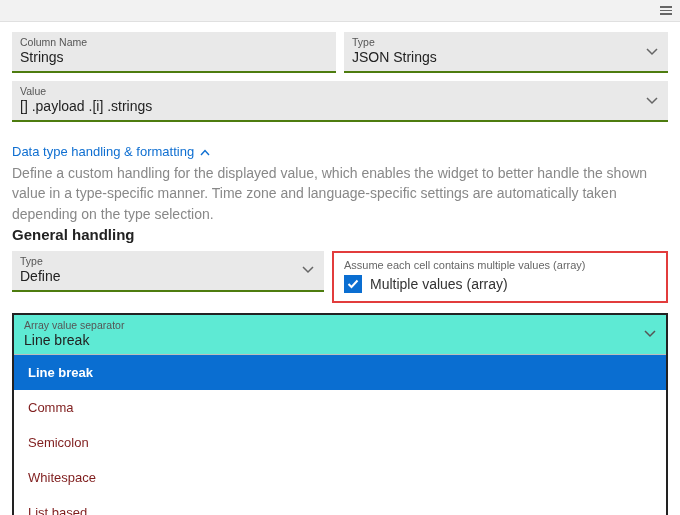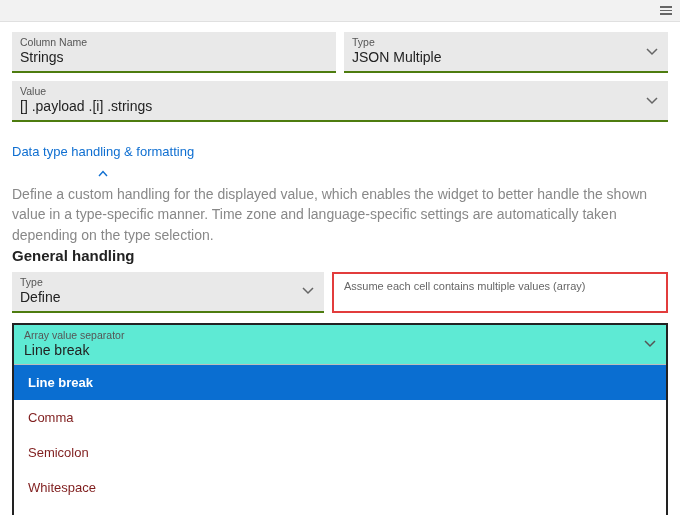--- a/index.html
+++ b/index.html
@@ -64,21 +64,20 @@
     transform: translateY(-50%);
   }
   .chevron svg { display: block; }
   .section-link {
     color: #0f6fd1;
     font-size: 13px;
     margin-top: 14px;
     display: inline-flex;
     align-items: center;
     gap: 6px;
-    flex-direction: column;
   }
   .caret-up {
     display: inline-block;
   }
   .helper-text {
     color: #888;
     font-size: 14px;
     line-height: 1.45;
     margin-top: 4px;
   }
@@ -163,21 +162,21 @@
 
 <div class="inner">
 
   <div class="row">
     <div class="field">
       <div class="field-label">Column Name</div>
       <div class="field-value">Strings</div>
     </div>
     <div class="field">
       <div class="field-label">Type</div>
-      <div class="field-value">JSON Multiple</div>
+      <div class="field-value">JSON Strings</div>
       <div class="chevron">
         <svg width="12" height="8" viewBox="0 0 12 8">
             <path d="M1 1 L6 6 L11 1" stroke="#666" stroke-width="1.5" fill="none"></path>
           </svg>
       </div>
     </div>
   </div>
 
   <div class="row">
     <div class="field" style="flex:1">
@@ -210,20 +209,28 @@
         <div class="field-value">Define</div>
         <div class="chevron">
           <svg width="12" height="8" viewBox="0 0 12 8">
               <path d="M1 1 L6 6 L11 1" stroke="#666" stroke-width="1.5" fill="none"></path>
             </svg>
         </div>
       </div>
     </div>
     <div class="gh-right">
       <div class="assume-label">Assume each cell contains multiple values (array)</div>
+      <div class="checkbox-row">
+        <div class="checkbox">
+          <svg width="12" height="10" viewBox="0 0 12 10">
+              <path d="M1.5 5 L4.5 8 L10.5 1.5" stroke="#fff" stroke-width="2" fill="none"></path>
+            </svg>
+        </div>
+        <div class="checkbox-text">Multiple values (array)</div>
+      </div>
     </div>
   </div>
 
   <div class="separator-wrap">
     <div class="sep-field">
       <div class="field-label">Array value separator</div>
       <div class="field-value">Line break</div>
       <div class="chevron">
         <svg width="12" height="8" viewBox="0 0 12 8">
             <path d="M1 1 L6 6 L11 1" stroke="#555" stroke-width="1.5" fill="none"></path>

